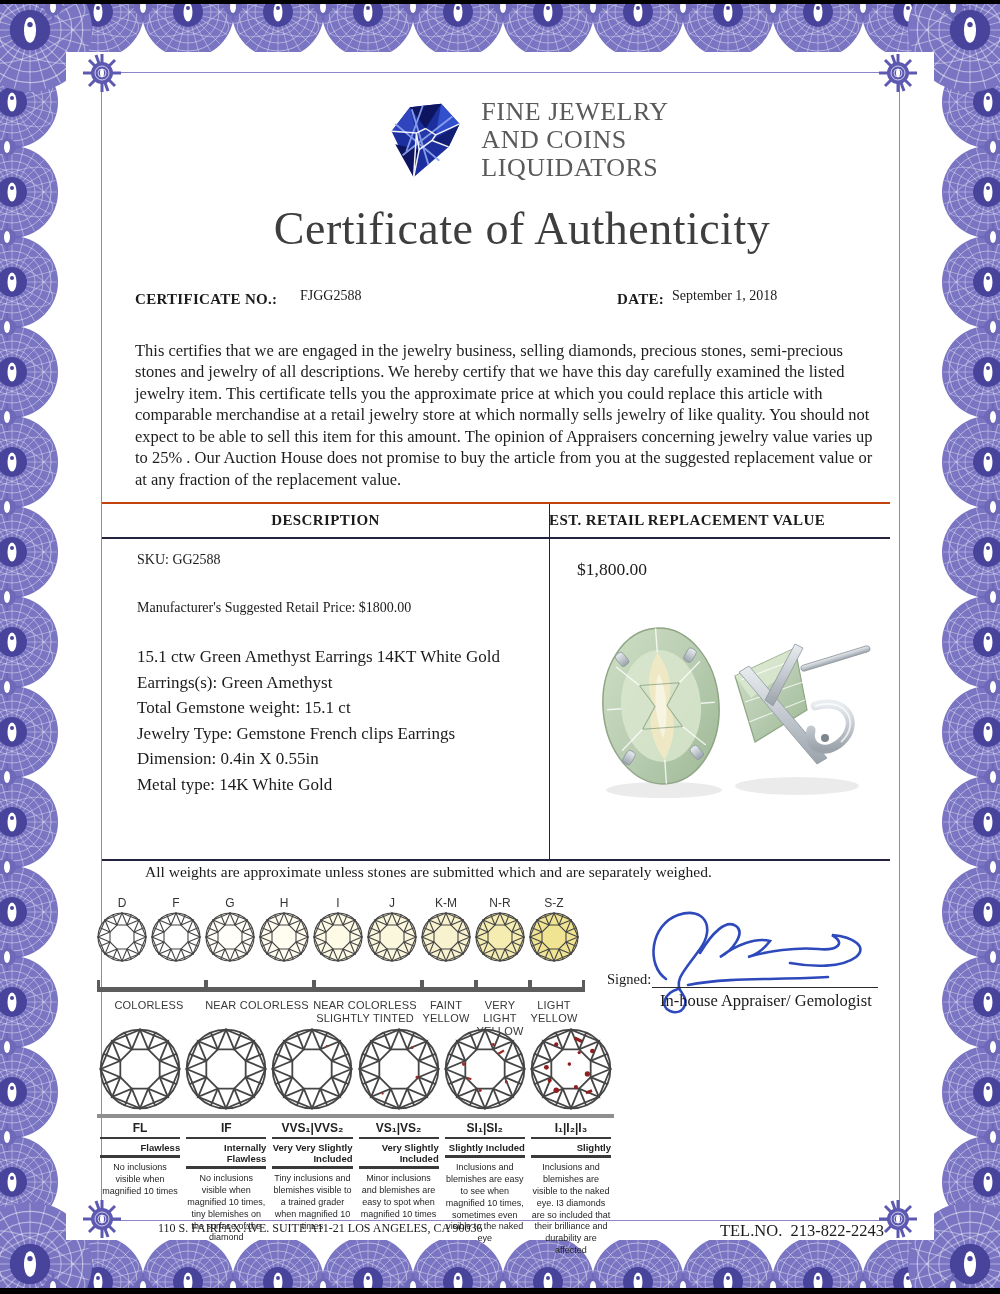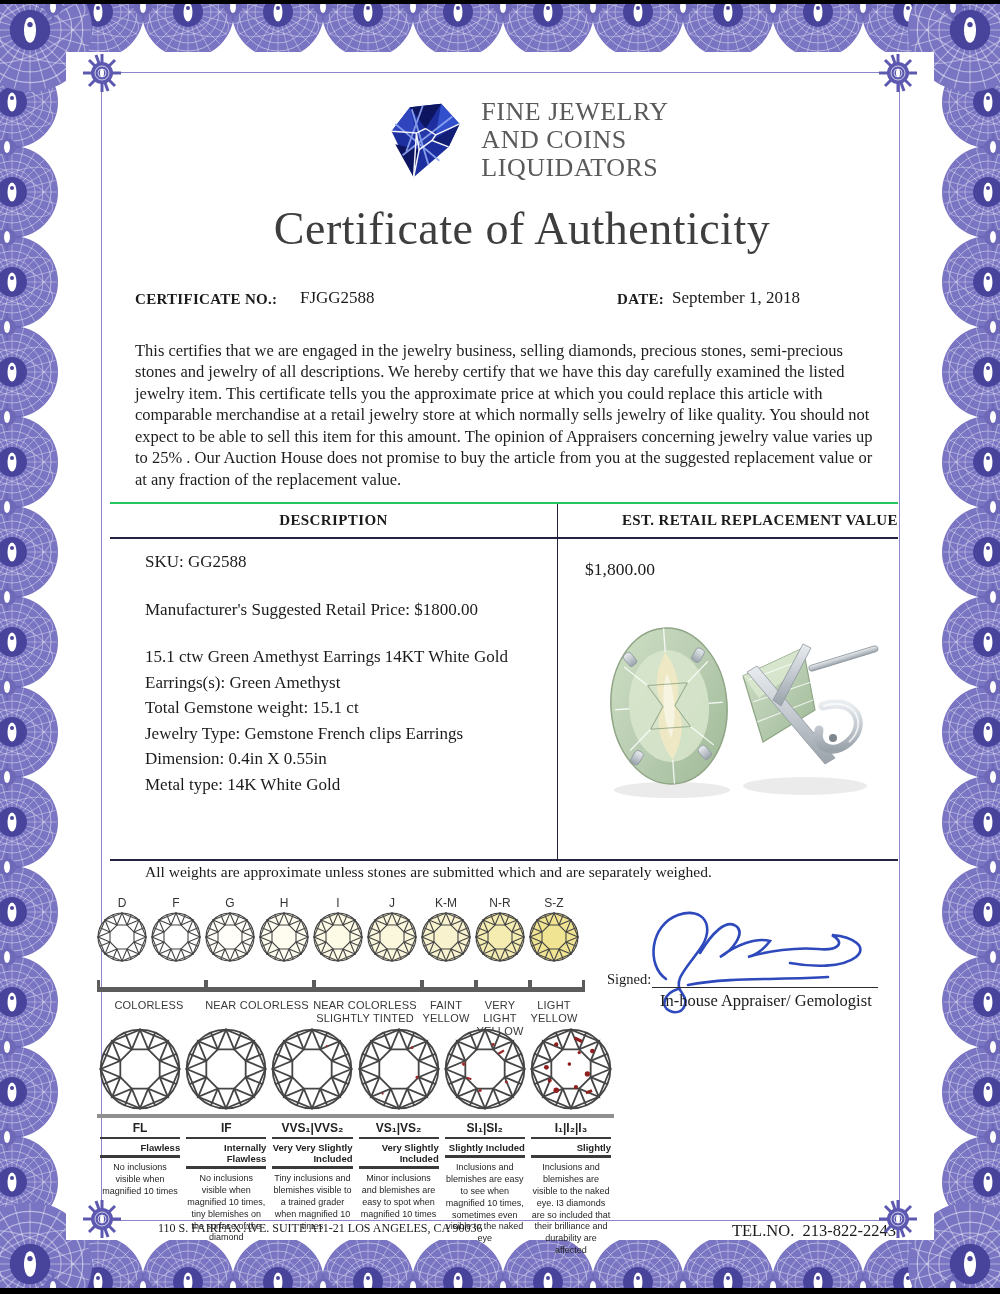--- a/index.html
+++ b/index.html
@@ -14,28 +14,28 @@
   .inner-frame{position:absolute;left:101px;top:72px;width:797px;height:1147px;
                border:1.5px solid #8b86c9;}
   #ornament-overlay{position:absolute;left:0;top:0;z-index:4;pointer-events:none;}
   
   .logo-row{position:absolute;top:96px;left:0;width:100%;display:flex;justify-content:center;align-items:center;gap:14px;}
   .logo-text{font-family:"Liberation Serif", serif;font-size:26px;line-height:1.07;color:#5a5a5a;letter-spacing:.5px;}
   
   .cert-title{position:absolute;top:202px;left:0;width:100%;text-align:center;
               font-size:46px;color:#3e3e3e;letter-spacing:.5px;}
   .lbl-bold{font-weight:bold;font-size:15px;letter-spacing:.3px;}
-  .val-reg{font-size:17px;}
+  .val-reg{font-size:14px;}
   .intro{position:absolute;left:135px;top:340px;width:744px;font-size:16.5px;line-height:1.30;color:#1d1d1d;}
   
-  .tbl{position:absolute;left:110px;top:502px;width:788px;height:355px;
-       border-top:2px solid #22c55e;border-bottom:2px solid #23233f;}
+  .tbl{position:absolute;left:102px;top:502px;width:788px;height:355px;
+       border-top:2px solid #c2410c;border-bottom:2px solid #23233f;}
   .tbl-head{display:flex;height:33px;border-bottom:2px solid #23233f;align-items:center;}
   .tbl-h1{width:447px;text-align:center;font-weight:bold;font-size:15px;letter-spacing:.4px;}
-  .tbl-h2{width:341px;text-align:right;font-weight:bold;font-size:15px;letter-spacing:.4px;}
+  .tbl-h2{width:341px;text-align:left;font-weight:bold;font-size:15px;letter-spacing:.4px;}
   .tbl-vline{position:absolute;left:447px;top:0;bottom:0;width:0;border-left:1.7px solid #23233f;}
   .desc-line{font-size:17px;line-height:25.5px;}
   .weights-note{position:absolute;left:145px;top:863px;font-size:15.5px;}
   
   .cc{position:absolute;left:95px;top:896px;width:487px;}
   .cc-cells{display:flex;}
   .cc-cell{width:54px;display:flex;flex-direction:column;align-items:center;}
   .cc-letter{font-family:"Liberation Sans", sans-serif;font-size:12px;color:#333;height:16px;}
   .cc-bracket{position:absolute;top:84px;height:7px;border-left:3px solid #5c5c5c;border-right:3px solid #5c5c5c;border-bottom:5px solid #5c5c5c;}
   .cc-label{position:absolute;top:103px;text-align:center;font-family:"Liberation Sans", sans-serif;
@@ -51,21 +51,21 @@
   .cl-col{width:86.2px;display:flex;flex-direction:column;align-items:center;}
   .cl-band{height:4px;background:#8f8f8f;margin-top:4px;}
   .cl-grid{display:flex;}
   .cl-txtcol{width:86.2px;padding:0 3px;box-sizing:border-box;}
   .cl-grade{font-weight:bold;font-size:12px;text-align:center;padding:3px 0 2px;border-bottom:2px solid #3a3a3a;color:#222;}
   .cl-name{font-weight:bold;font-size:9.5px;text-align:right;padding:3px 0 2px;border-bottom:3px solid #3a3a3a;color:#222;}
   .cl-desc{font-size:9px;line-height:1.32;text-align:center;padding-top:4px;color:#1f1f1f;}
   
   .footer{position:absolute;left:100px;top:1221px;width:800px;display:flex;justify-content:space-between;}
   .footer .addr{margin-left:58px;font-size:12px;}
-  .footer .tel{margin-right:4px;font-size:16.5px;}
+  .footer .tel{margin-right:16px;font-size:16.5px;}
 </style>
 </head>
 <body>
 
 <div class="page">
 
   <svg width="0" height="0" style="position:absolute">
     <defs>
 
       <g id="diamcut" fill="none" stroke="#454545" stroke-width="1.1">

